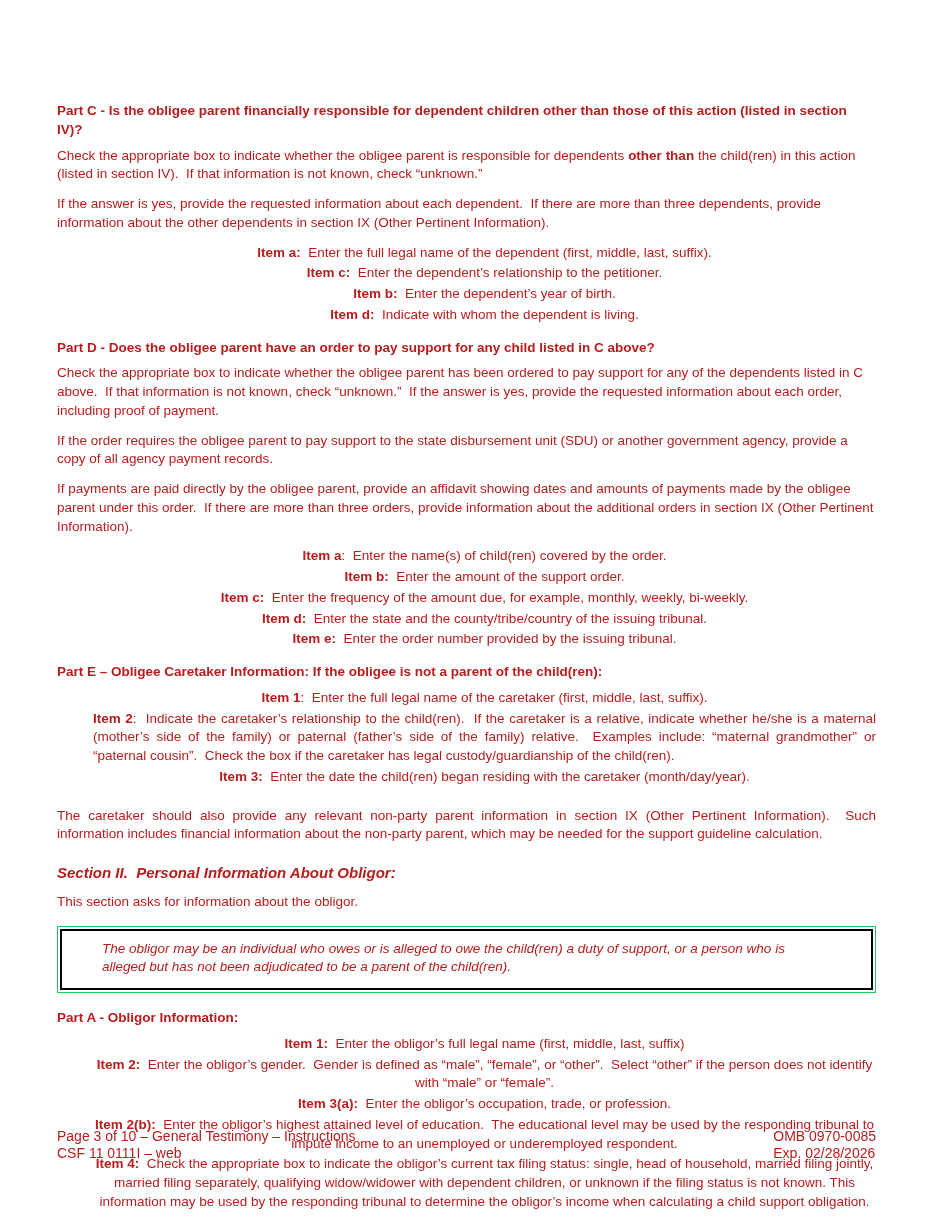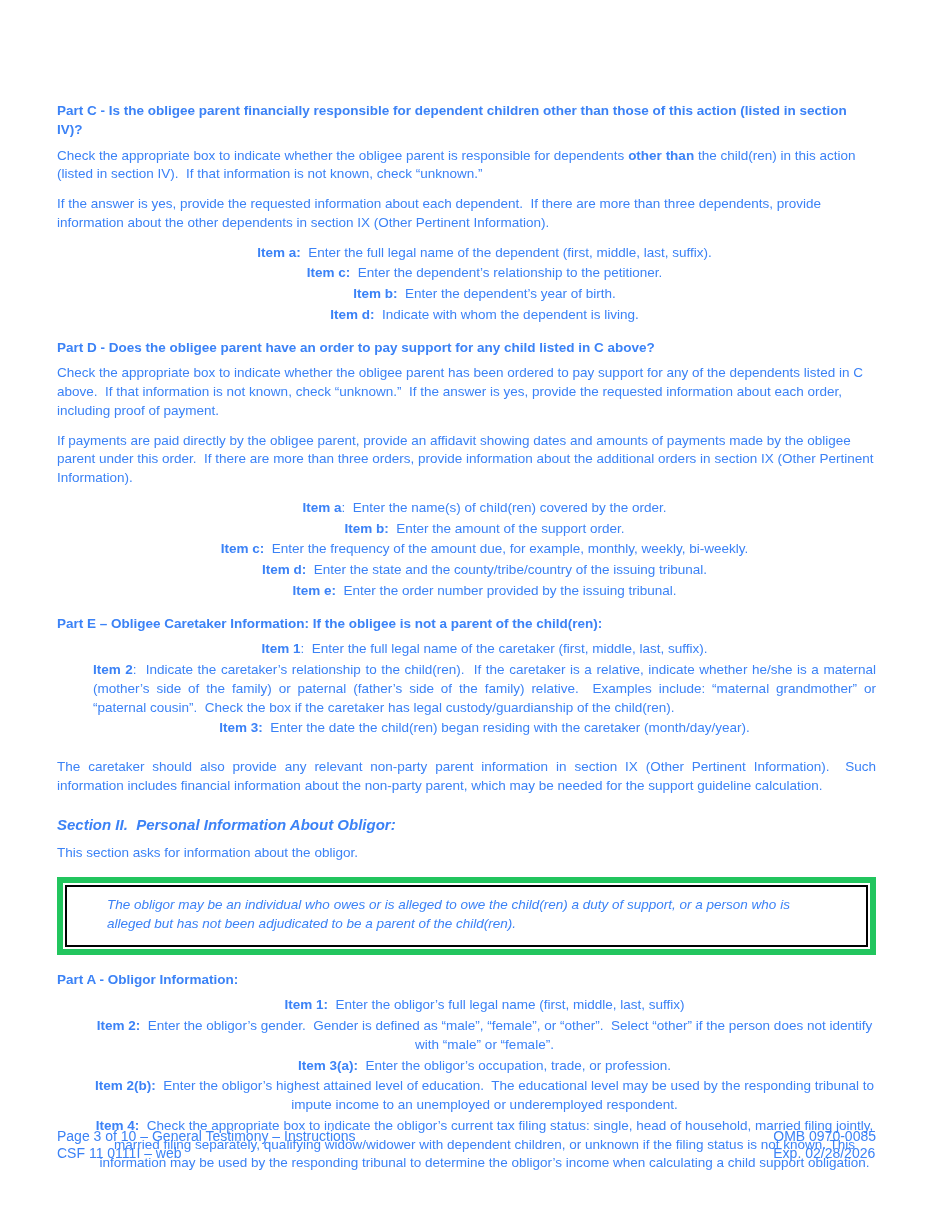--- a/index.html
+++ b/index.html
@@ -2,34 +2,34 @@
 <html><head>
 <meta charset="utf-8">
 <style>
   * { margin: 0; padding: 0; box-sizing: border-box; }
   html, body { background: #ffffff; }
   .page {
     width: 950px;
     height: 1230px;
     position: relative;
     background: #ffffff;
-    color: #3b82f6;
+    color: #b91c1c;
     font-family: "Liberation Sans", sans-serif;
     font-size: 13.5px;
     overflow: hidden;
   }
   .doc-body { padding: 88px 74px 0 57px; }
   .doc-body p { white-space: pre-wrap; line-height: 1.39; }
   .heading { font-weight: bold; margin: 14px 0 7px; }
   .paragraph { margin: 0 0 11px; }
   .item { margin-left: 36px; margin-bottom: 2px; text-align: center; }
   .item + .paragraph { margin-top: 20px; }
   .justify { text-align: justify; }
   .section-heading { font-size: 15px; font-weight: bold; margin: 19px 0 9px; line-height: 1.3; font-style: italic; }
-  .note-box { border: 6px solid #22c55e; padding: 2px; margin: 14px 0 16px; }
+  .note-box { border: 1px solid #22c55e; padding: 2px; margin: 14px 0 16px; }
   .note-inner { border: 2px solid #000; padding: 9px 40px 11px 40px; }
   .note-text { font-style: italic; }
   .footer {
     position: absolute;
     left: 57px;
     right: 74px;
     top: 1128px;
     display: flex;
     justify-content: space-between;
     font-size: 14px;
@@ -44,20 +44,21 @@
   <div class="doc-body">
       <p class="heading"><b>Part C - Is the obligee parent financially responsible for dependent children other than those of this action (listed in section IV)?</b></p>
       <p class="paragraph"><span>Check the appropriate box to indicate whether the obligee parent is responsible for dependents </span><b>other than</b><span> the child(ren) in this action (listed in section IV).  If that information is not known, check “unknown.”</span></p>
       <p class="paragraph"><span>If the answer is yes, provide the requested information about each dependent.  If there are more than three dependents, provide information about the other dependents in section IX (Other Pertinent Information).</span></p>
       <p class="item"><b>Item a:</b><span>  Enter the full legal name of the dependent (first, middle, last, suffix).</span></p>
       <p class="item"><b>Item c:</b><span>  Enter the dependent’s relationship to the petitioner.</span></p>
       <p class="item"><b>Item b:</b><span>  Enter the dependent’s year of birth.</span></p>
       <p class="item"><b>Item d:</b><span>  Indicate with whom the dependent is living.</span></p>
       <p class="heading"><b>Part D - Does the obligee parent have an order to pay support for any child listed in C above?</b></p>
       <p class="paragraph"><span>Check the appropriate box to indicate whether the obligee parent has been ordered to pay support for any of the dependents listed in C above.  If that information is not known, check “unknown.”  If the answer is yes, provide the requested information about each order, including proof of payment.</span></p>
+      <p class="paragraph"><span>If the order requires the obligee parent to pay support to the state disbursement unit (SDU) or another government agency, provide a copy of all agency payment records.</span></p>
       <p class="paragraph"><span>If payments are paid directly by the obligee parent, provide an affidavit showing dates and amounts of payments made by the obligee parent under this order.  If there are more than three orders, provide information about the additional orders in section IX (Other Pertinent Information).</span></p>
       <p class="item"><b>Item a</b><span>:  Enter the name(s) of child(ren) covered by the order.</span></p>
       <p class="item"><b>Item b:</b><span>  Enter the amount of the support order.</span></p>
       <p class="item"><b>Item c:</b><span>  Enter the frequency of the amount due, for example, monthly, weekly, bi-weekly.</span></p>
       <p class="item"><b>Item d:</b><span>  Enter the state and the county/tribe/country of the issuing tribunal.</span></p>
       <p class="item"><b>Item e:</b><span>  Enter the order number provided by the issuing tribunal.</span></p>
       <p class="heading"><b>Part E – Obligee Caretaker Information: If the obligee is not a parent of the child(ren):</b></p>
       <p class="item"><b>Item 1</b><span>:  Enter the full legal name of the caretaker (first, middle, last, suffix).</span></p>
       <p class="item justify"><b>Item 2</b><span>:  Indicate the caretaker’s relationship to the child(ren).  If the caretaker is a relative, indicate whether he/she is a maternal (mother’s side of the family) or paternal (father’s side of the family) relative.  Examples include: “maternal grandmother” or “paternal cousin”.  Check the box if the caretaker has legal custody/guardianship of the child(ren).</span></p>
       <p class="item"><b>Item 3:</b><span>  Enter the date the child(ren) began residing with the caretaker (month/day/year).</span></p>

